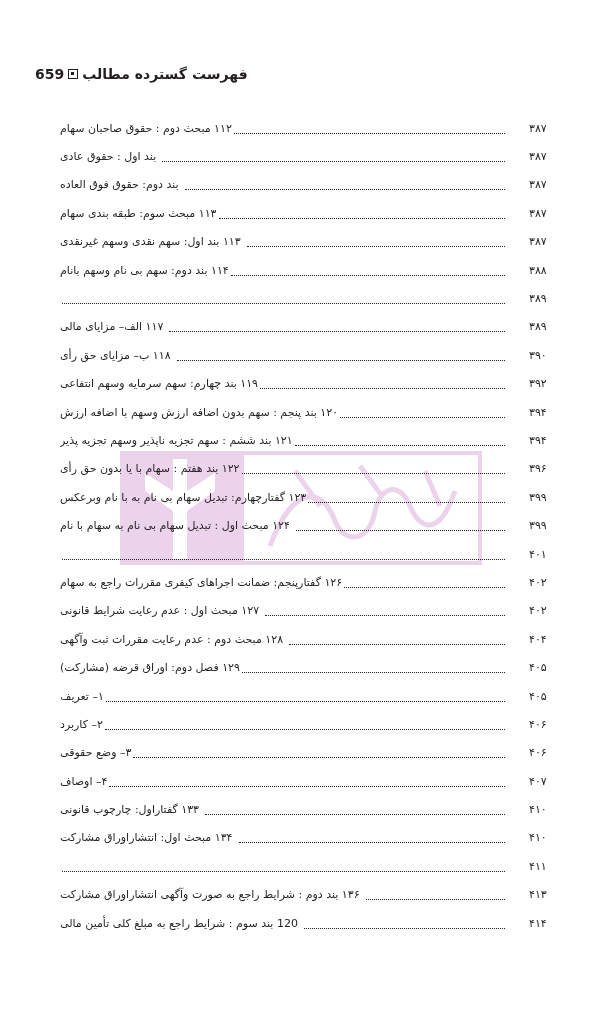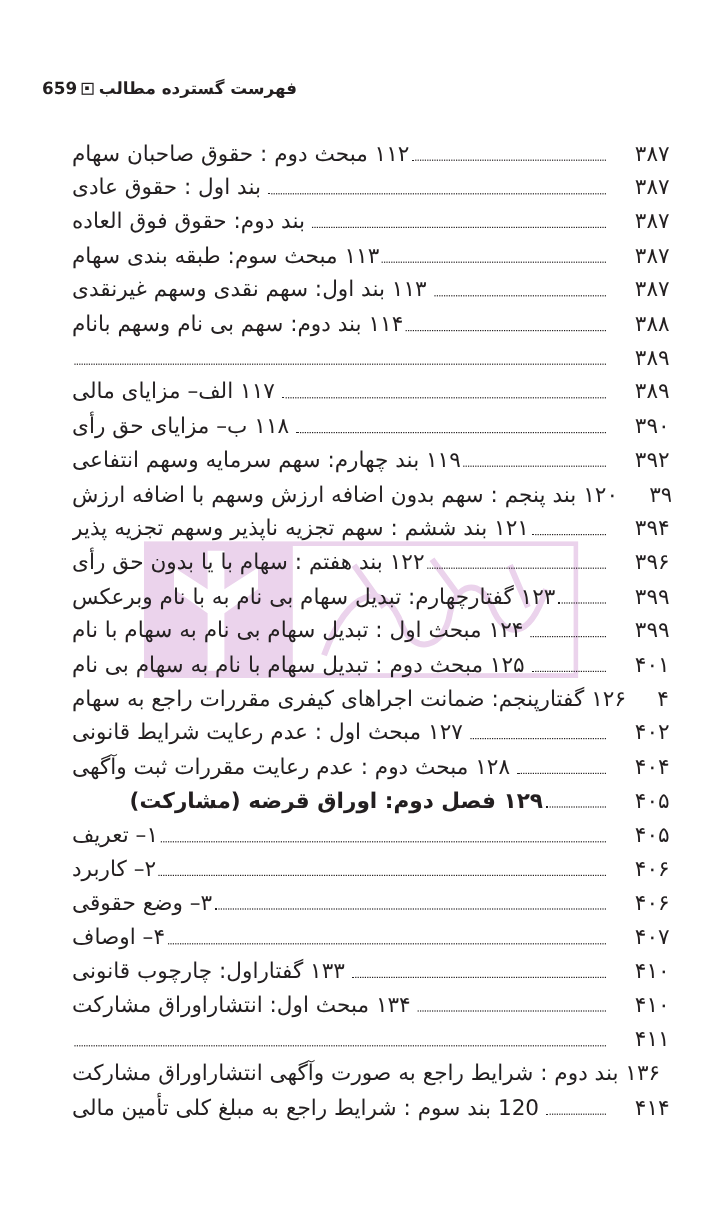--- a/index.html
+++ b/index.html
@@ -16,30 +16,30 @@
   .header .pg { font-weight: bold; }
   .header .box-icon {
     display: inline-block; width: 10px; height: 10px; border: 1.2px solid #231f20; position: relative; box-sizing: border-box;
   }
   .header .box-icon::after {
     content: ""; position: absolute; left: 2px; top: 2px; width: 3px; height: 3px; background: #231f20;
   }
   .toc { position: absolute; left: 60px; top: 114px; width: 499px; z-index: 1; }
   .row {
     height: 28.4px; display: flex; flex-direction: row-reverse; align-items: center;
-    direction: rtl; font-size: 18px; white-space: nowrap; overflow: hidden;
+    direction: rtl; font-size: 11px; white-space: nowrap; overflow: hidden;
   }
   .row .title { flex: 0 0 auto; padding-right: 0; }
   .row.indent .title { padding-right: 4px; }
   .row .leader {
     flex: 1 1 auto; overflow: hidden; height: 14px; margin: 0 2px;
     border-bottom: 1.5px dotted #231f20; transform: translateY(-2px);
   }
   .row .page { flex: 0 0 auto; direction: rtl; width: 30px; text-align: left; margin-left: 22px; }
-  .row.bold .title { font-weight: bold; margin-left: 48px; }
+  .row.bold .title { font-weight: normal; }
 </style>
 </head>
 <body>
 
 <svg class="watermark" viewBox="0 0 362 114" xmlns="http://www.w3.org/2000/svg">
   <rect x="0" y="0" width="120" height="114" fill="#EBD3EC"></rect>
   <polygon points="53,8 67,8 67,40 95,22 95,40 67,60 67,108 53,108 53,60 25,40 25,22 53,40" fill="#ffffff"></polygon>
   <rect x="122" y="2" width="238" height="110" fill="none" stroke="#EBD3EC" stroke-width="4"></rect>
   <path d="M150,95 C170,40 200,30 215,70 C225,95 250,90 255,60 C260,35 280,30 290,55 C300,80 320,85 335,40" fill="none" stroke="#EBD3EC" stroke-width="5"></path>
   <path d="M175,20 L200,55 M240,15 L262,45 M305,20 L320,55" fill="none" stroke="#EBD3EC" stroke-width="5"></path>
@@ -120,21 +120,20 @@
       <span class="title">۱۲۳ گفتارچهارم: تبدیل سهام بی نام به با نام وبرعکس</span>
       <span class="leader"></span>
       <span class="page">۳۹۹</span>
     </div>
     <div class="row indent">
       <span class="title">۱۲۴ مبحث اول : تبدیل سهام بی نام به سهام با نام</span>
       <span class="leader"></span>
       <span class="page">۳۹۹</span>
     </div>
     <div class="row indent">
-      <span class="title">۱۲۵ مبحث دوم : تبدیل سهام با نام به سهام بی نام</span>
       <span class="leader"></span>
       <span class="page">۴۰۱</span>
     </div>
     <div class="row">
       <span class="title">۱۲۶ گفتارپنجم: ضمانت اجراهای کیفری مقررات راجع به سهام</span>
       <span class="leader"></span>
       <span class="page">۴۰۲</span>
     </div>
     <div class="row indent">
       <span class="title">۱۲۷ مبحث اول : عدم رعایت شرایط قانونی</span>

